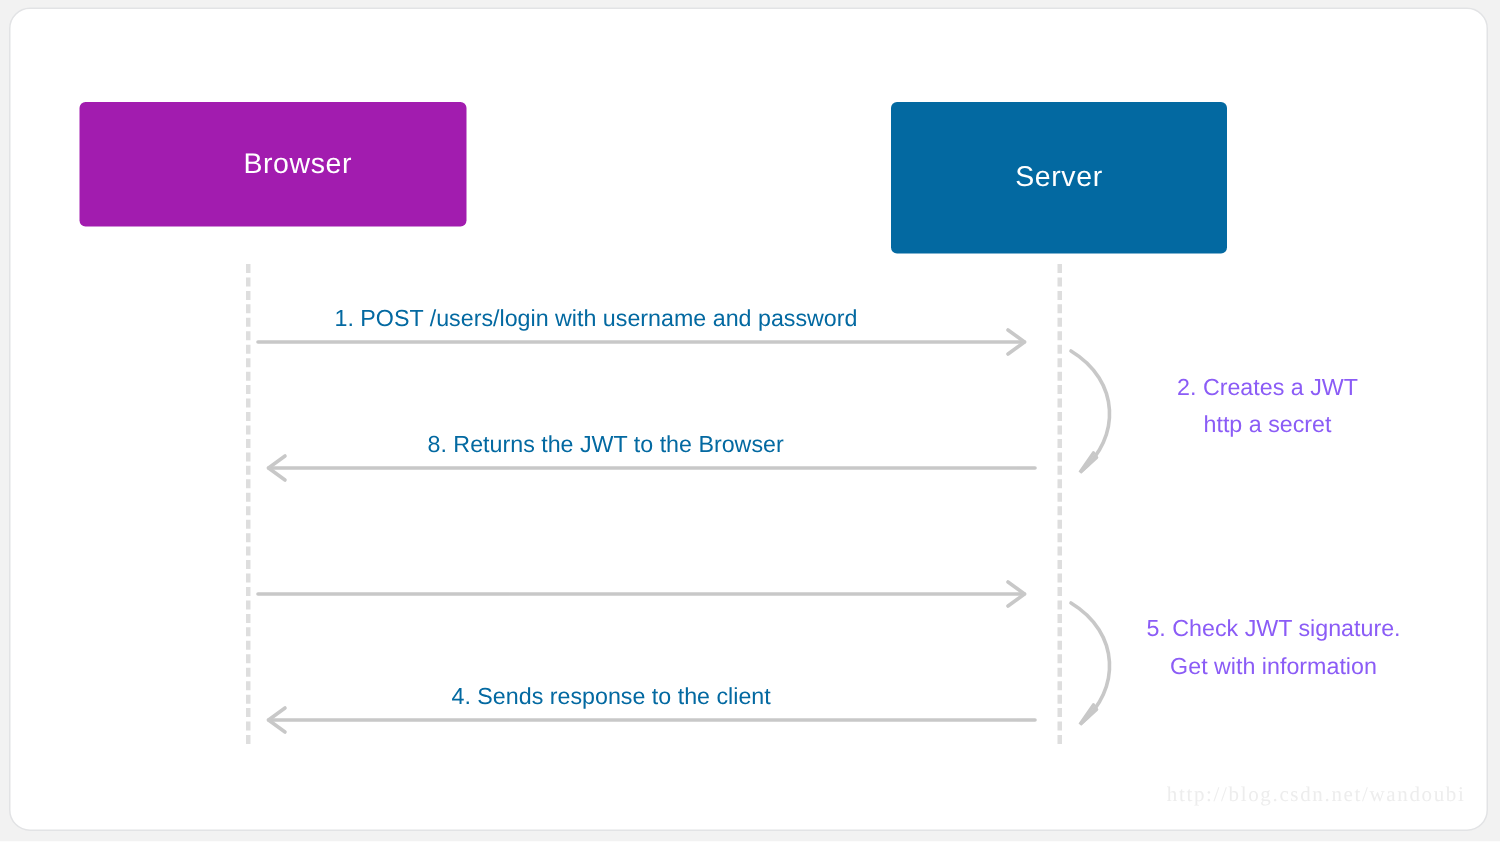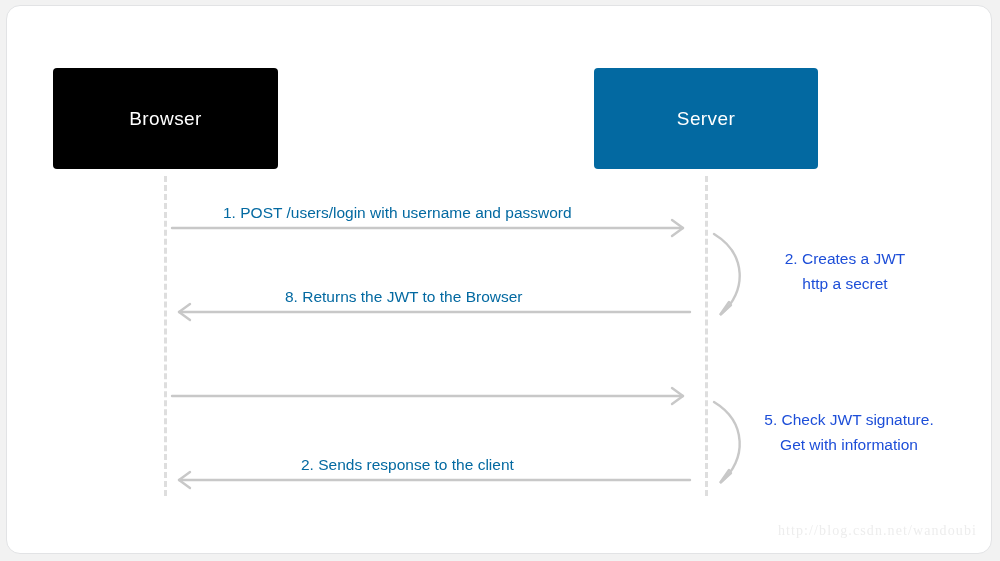--- a/index.html
+++ b/index.html
@@ -38,22 +38,23 @@
     align-items: center;
     justify-content: center;
     color: #ffffff;
     font-size: 19px;
     letter-spacing: 0.4px;
   }
   .actor-browser {
     left: 46px;
     top: 62px;
     width: 225px;
-    height: 101px;
-    background: #000000;
+    height: 83px;
+    background: #a21caf;
+    padding-left: 33px;
   }
   .actor-server {
     left: 587px;
     top: 62px;
     width: 224px;
     height: 101px;
     background: #0369a1;
   }
   .lifeline {
     position: absolute;
@@ -75,21 +76,21 @@
   }
   .msg-label {
     position: absolute;
     font-size: 15.5px;
     color: #0369a1;
     white-space: nowrap;
   }
   .note-label {
     position: absolute;
     font-size: 15.5px;
-    color: #1d4ed8;
+    color: #8b5cf6;
     text-align: center;
     line-height: 1.62;
   }
   .watermark {
     position: absolute;
     right: 14px;
     bottom: 14px;
     font-family: "Liberation Serif", serif;
     font-size: 14px;
     letter-spacing: 1.1px;
@@ -143,21 +144,21 @@
 
         <g>
           <line x1="683" y1="474" x2="172" y2="474"></line>
           <polyline points="183,466 172,474 183,482"></polyline>
         </g>
       </g>
     </svg>
 
     <div class="msg-label" style="left:216px; top:198px;">1. POST /users/login with username and password</div>
     <div class="msg-label" style="left:278px; top:282px;">8. Returns the JWT to the Browser</div>
-    <div class="msg-label" style="left:294px; top:450px;">2. Sends response to the client</div>
+    <div class="msg-label" style="left:294px; top:450px;">4. Sends response to the client</div>
 
     <div class="note-label" style="left:738px; top:240px; width:200px;">
       <div>2. Creates a JWT</div>
       <div>http a secret</div>
     </div>
     <div class="note-label" style="left:738px; top:401px; width:208px;">
       <div>5. Check JWT signature.</div>
       <div>Get with information</div>
     </div>
 

